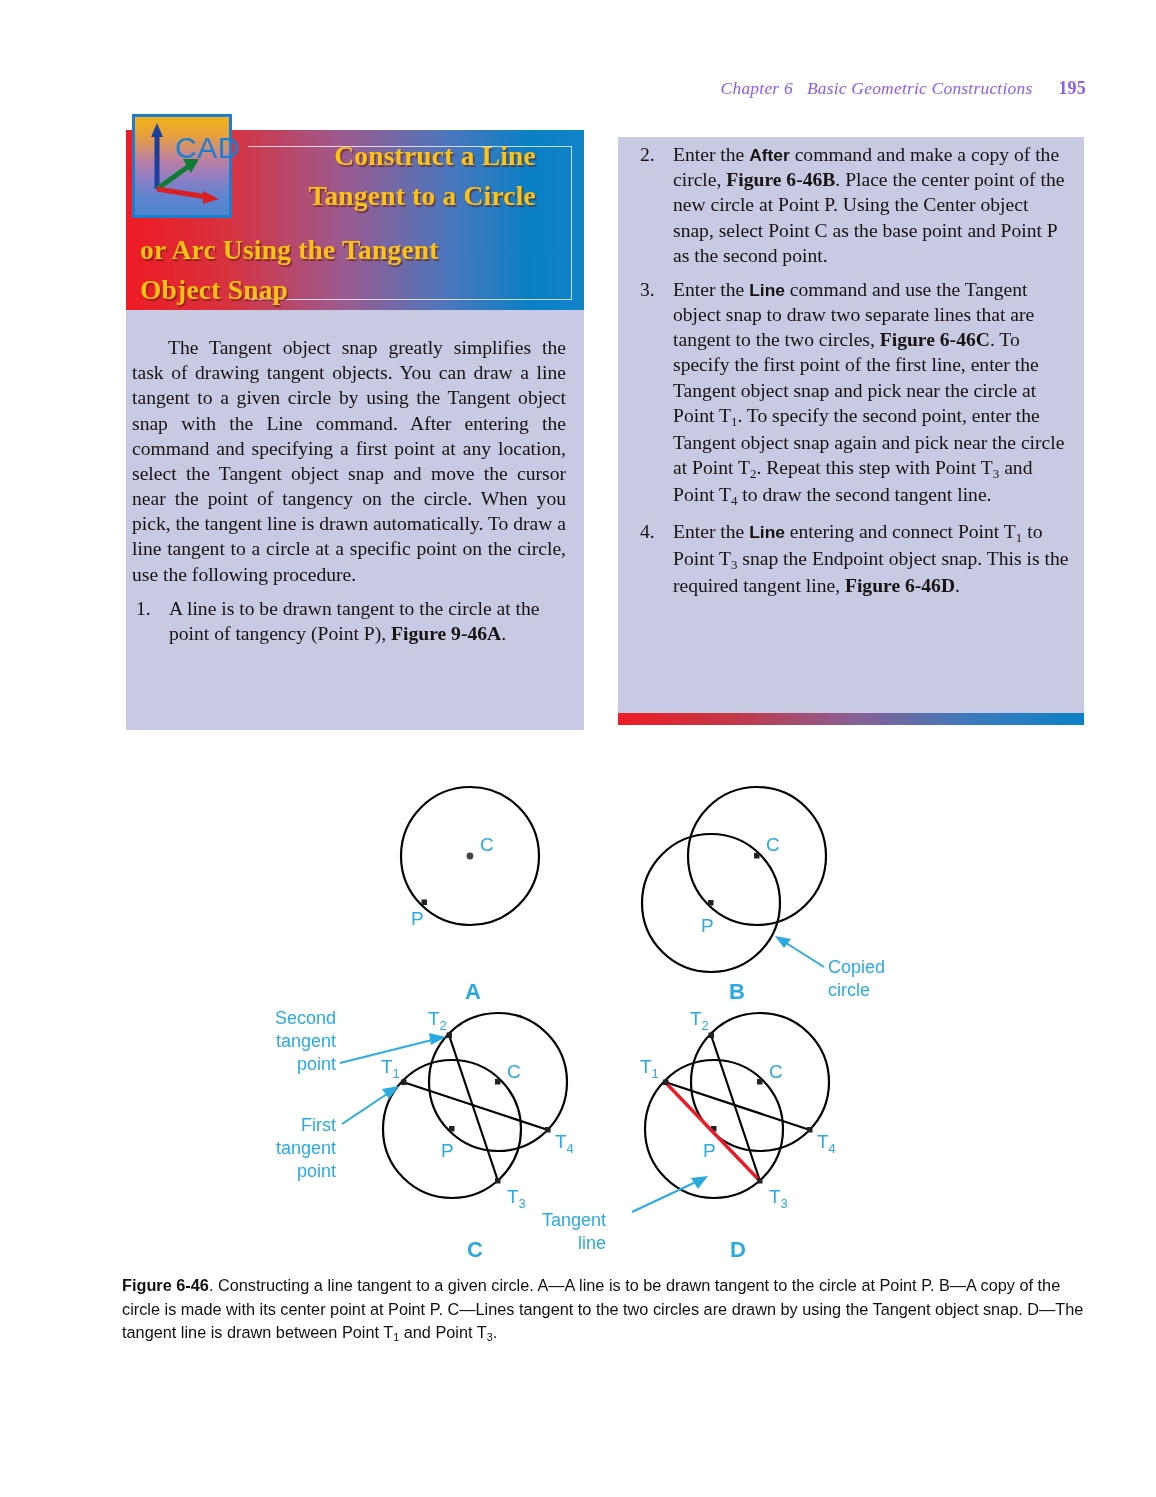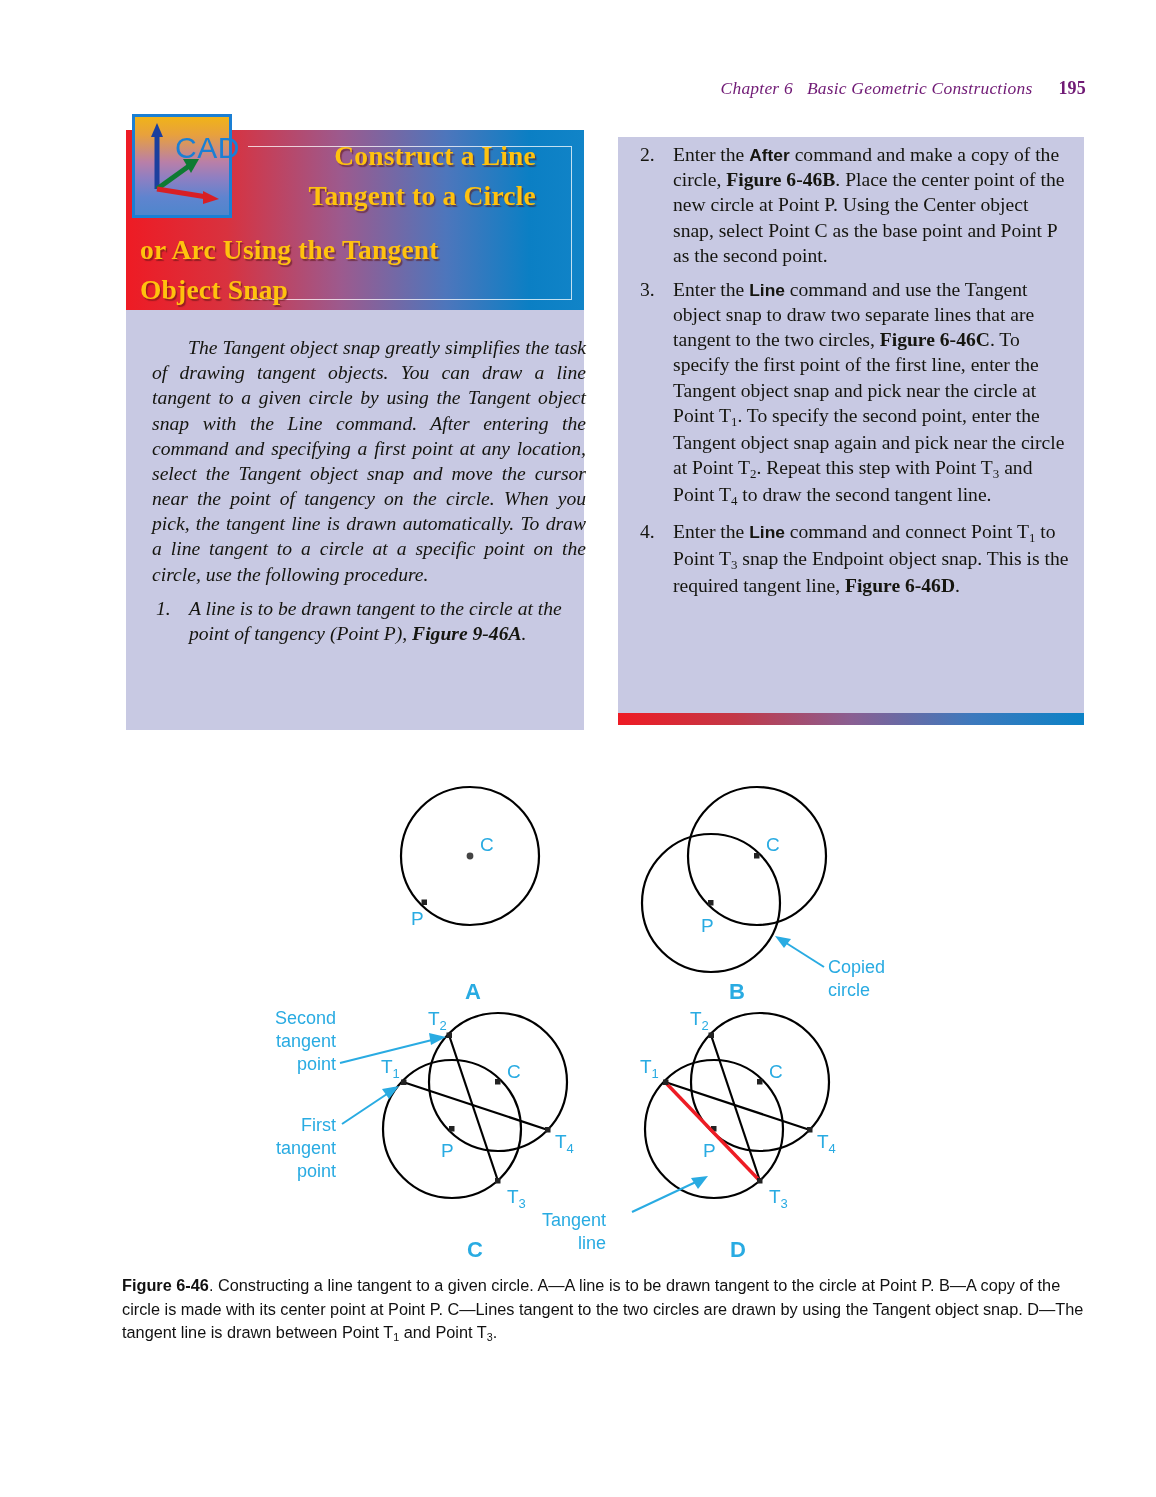--- a/index.html
+++ b/index.html
@@ -8,21 +8,21 @@
     font-family:"Liberation Serif", serif;
     position:relative;overflow:hidden;
   }
   .page{position:absolute;inset:0;}
 
   
   .runhead{
     position:absolute;left:0;top:78px;width:1086px;
     text-align:right;
     font-family:"Liberation Serif", serif;
-    font-style:italic;font-size:17.5px;color:#701a75;
+    font-style:italic;font-size:17.5px;color:#8b5cf6;
     letter-spacing:.2px;
   }
   .runhead .chap{margin-right:14px;}
   .runhead .pageno{
     font-style:normal;font-weight:bold;font-size:18px;margin-left:26px;
   }
 
   
   .col{position:absolute;background:#c8c9e3;}
   .col-left{left:126px;top:150px;width:458px;height:580px;}
@@ -62,21 +62,21 @@
     font-size:30px;color:#1a7fd4;letter-spacing:.5px;
   }
 
   
   .bodytext{
     position:absolute;
     font-family:"Liberation Serif", serif;
     font-size:19.6px;line-height:1.285;color:#15150f;
     text-align:justify;
   }
-  .left-body{left:152px;top:335px;width:434px;font-style:italic;}
+  .left-body{left:132px;top:335px;width:434px;}
   .left-body p{margin:0;text-indent:36px;}
   .right-body{left:636px;top:142px;width:434px;}
 
   .olist{margin:0;padding:0;list-style:none;}
   .olist li{
     position:relative;padding-left:37px;margin-top:9px;
     text-align:left;
   }
   .olist li .num{position:absolute;left:4px;top:0;}
   .b{font-family:"Liberation Sans", sans-serif;font-weight:bold;font-size:17.4px;}
@@ -155,21 +155,21 @@
 
   <div class="bodytext right-body">
     <ol class="olist">
       <li style="margin-top:0;">
         <span class="num">2.</span><span>Enter the </span><span class="b">After</span><span> command and make a copy of the circle, </span><span class="bs">Figure 6-46B</span><span>. Place the center point of the new circle at Point P. Using the Center object snap, select Point C as the base point and Point P as the second point.</span>
       </li>
       <li>
         <span class="num">3.</span><span>Enter the </span><span class="b">Line</span><span> command and use the Tangent object snap to draw two separate lines that are tangent to the two circles, </span><span class="bs">Figure 6-46C</span><span>. To specify the first point of the first line, enter the Tangent object snap and pick near the circle at Point T</span><sub>1</sub><span>. To specify the second point, enter the Tangent object snap again and pick near the circle at Point T</span><sub>2</sub><span>. Repeat this step with Point T</span><sub>3</sub><span> and Point T</span><sub>4</sub><span> to draw the second tangent line.</span>
       </li>
       <li>
-        <span class="num">4.</span><span>Enter the </span><span class="b">Line</span><span> command and connect Point T</span><sub>1</sub><span> to Point T</span><sub>3</sub><span> snap the Endpoint object snap. This is the required tangent line, </span><span class="bs">Figure 6-46D</span><span>.</span>
+        <span class="num">4.</span><span>Enter the </span><span class="b">Line</span><span> entering and connect Point T</span><sub>1</sub><span> to Point T</span><sub>3</sub><span> snap the Endpoint object snap. This is the required tangent line, </span><span class="bs">Figure 6-46D</span><span>.</span>
       </li>
     </ol>
   </div>
 
   <div class="figure-area">
     <svg width="980" height="520" viewBox="0 0 980 520">
 
       <g fill="none">
         <circle cx="352" cy="96" r="69" stroke="#000" stroke-width="2.2"></circle>
         <circle cx="352" cy="96" r="3.4" fill="#444" stroke="none"></circle>

